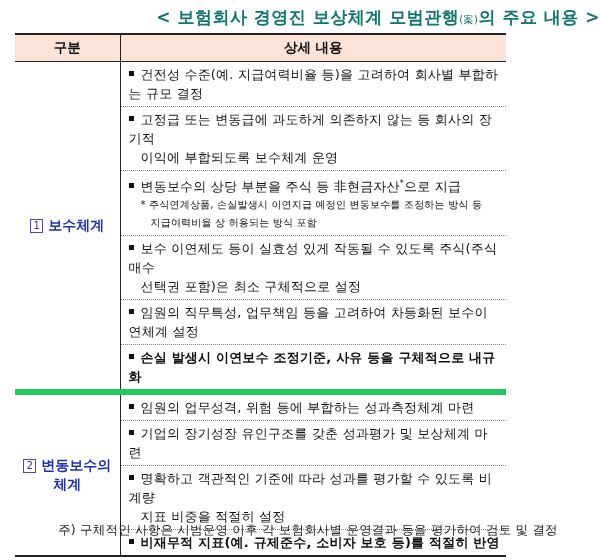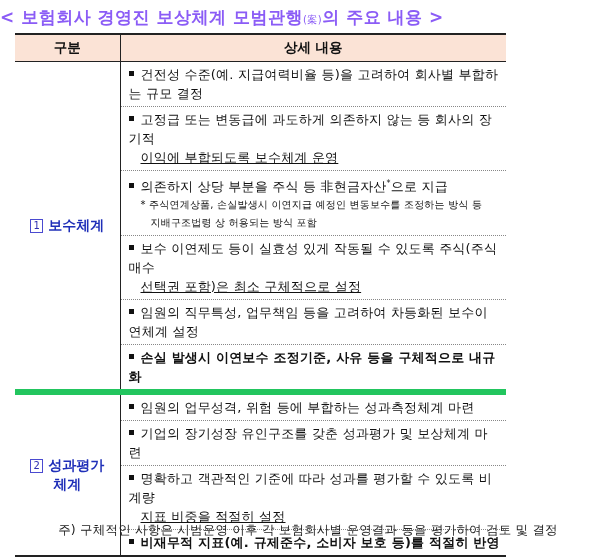--- a/index.html
+++ b/index.html
@@ -13,25 +13,25 @@
       position: relative;
       font-family: "DejaVu Sans", sans-serif;
       color: #111111;
       overflow: hidden;
     }
     .title {
       position: absolute;
       top: 6px;
       left: 0;
       width: 600px;
-      text-align: left;
+      text-align: right;
       font-size: 17px;
       font-weight: bold;
       letter-spacing: 0.5px;
-      color: #8b5cf6;
+      color: #0f766e;
     }
     .title .small {
       font-size: 10px;
       font-weight: normal;
     }
     table.main {
       position: absolute;
       top: 33px;
       left: 15px;
       width: 491px;
@@ -96,21 +96,20 @@
       display: inline-block;
       width: 5px;
       height: 5px;
       background: #111;
       margin-right: 7px;
       vertical-align: 3px;
     }
     .line2 {
       display: block;
       padding-left: 12px;
-      text-decoration: underline;
     }
     .note {
       display: block;
       padding-left: 12px;
       font-size: 10px;
       line-height: 18px;
     }
     .note .line2n {
       display: block;
       padding-left: 10px;
@@ -159,24 +158,24 @@
       </td>
     </tr>
     <tr>
       <td class="item">
         <span class="bullet"></span><span>고정급 또는 변동급에 과도하게 의존하지 않는 등 회사의 장기적</span>
         <span class="line2">이익에 부합되도록 보수체계 운영</span>
       </td>
     </tr>
     <tr>
       <td class="item">
-        <span class="bullet"></span><span>의존하지 상당 부분을 주식 등 非현금자산</span><sup class="star">*</sup><span>으로 지급</span>
+        <span class="bullet"></span><span>변동보수의 상당 부분을 주식 등 非현금자산</span><sup class="star">*</sup><span>으로 지급</span>
         <span class="note">
           <span>* 주식연계상품, 손실발생시 이연지급 예정인 변동보수를 조정하는 방식 등</span>
-          <span class="line2n">지배구조법령 상 허용되는 방식 포함</span>
+          <span class="line2n">지급여력비율 상 허용되는 방식 포함</span>
         </span>
       </td>
     </tr>
     <tr>
       <td class="item">
         <span class="bullet"></span><span>보수 이연제도 등이 실효성 있게 작동될 수 있도록 주식(주식매수</span>
         <span class="line2">선택권 포함)은 최소 구체적으로 설정</span>
       </td>
     </tr>
     <tr>
@@ -185,21 +184,21 @@
       </td>
     </tr>
     <tr class="last-in-group">
       <td class="item">
         <span class="bullet"></span><span>손실 발생시 이연보수 조정기준, 사유 등을 구체적으로 내규화</span>
       </td>
     </tr>
 
     <tr class="group-start">
       <td class="cat" rowspan="4">
-        <span class="numbox">2</span><span>성과평가</span><br>
+        <span class="numbox">2</span><span>변동보수의</span><br>
         <span>체계</span>
       </td>
       <td class="item">
         <span class="bullet"></span><span>임원의 업무성격, 위험 등에 부합하는 성과측정체계 마련</span>
       </td>
     </tr>
     <tr>
       <td class="item">
         <span class="bullet"></span><span>기업의 장기성장 유인구조를 갖춘 성과평가 및 보상체계 마련</span>
       </td>

